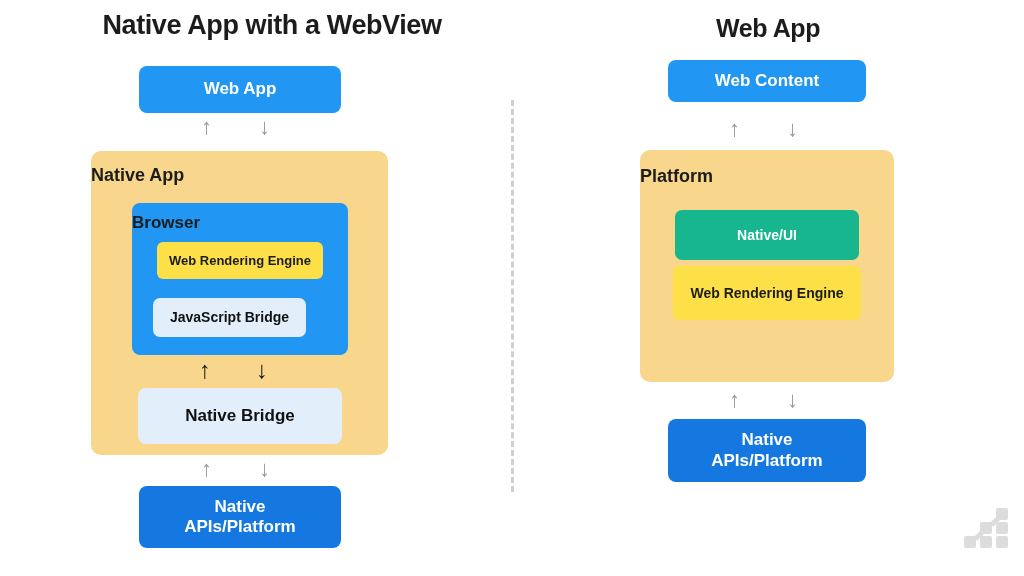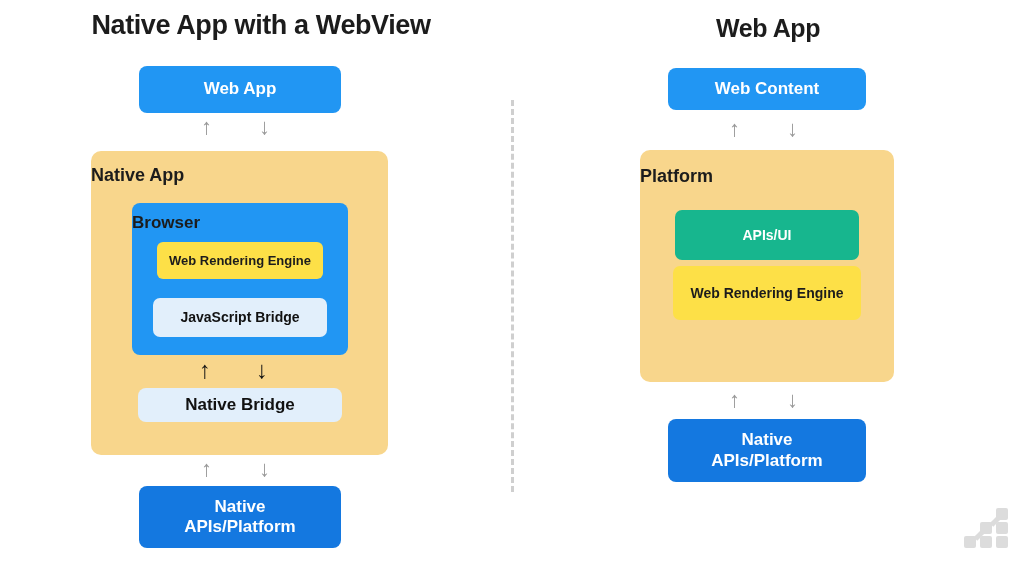--- a/index.html
+++ b/index.html
@@ -23,21 +23,21 @@
   
   .panel-title {
     position: absolute;
     font-weight: bold;
     color: #1c1c1c;
     letter-spacing: -0.4px;
     text-align: center;
     white-space: nowrap;
   }
   #title-left {
-    left: 5px; top: 10px; width: 512px;
+    left: 16px; top: 10px; width: 512px;
     font-size: 27px;
   }
   #title-right {
     left: 512px; top: 14px; width: 512px;
     font-size: 25px;
   }
 
   
   .box {
     position: absolute;
@@ -147,45 +147,45 @@
   <div class="box tan" style="left:91px; top:151px; width:297px; height:304px; font-size:18px; padding-top:14px;">
     <span class="container-label">Native App</span>
   </div>
 
   <div class="box bright-blue" style="left:132px; top:203px; width:216px; height:152px; font-size:17px; align-items:flex-start; padding-top:10px;">
     <span class="container-label">Browser</span>
   </div>
 
   <div class="box orange" style="left:157px; top:242px; width:166px; height:37px; font-size:13px; border-radius:6px;">Web Rendering Engine</div>
 
-  <div class="box lightblue" style="left:153px; top:298px; width:174px; height:39px; font-size:14px; border-radius:7px;">JavaScript Bridge</div>
+  <div class="box lightblue" style="left:153px; top:298px; width:153px; height:39px; font-size:14px; border-radius:7px;">JavaScript Bridge</div>
 
   <div class="arrow black" style="left:199px; top:358px; font-size:24px;">↑</div>
   <div class="arrow black" style="left:256px; top:358px; font-size:24px;">↓</div>
 
-  <div class="box lightblue" style="left:138px; top:388px; width:204px; height:34px; font-size:17px;">Native Bridge</div>
+  <div class="box lightblue" style="left:138px; top:388px; width:204px; height:56px; font-size:17px;">Native Bridge</div>
 
   <div class="arrow gray" style="left:201px; top:458px; font-size:22px;">↑</div>
   <div class="arrow gray" style="left:259px; top:458px; font-size:22px;">↓</div>
 
   <div class="box deep-blue" style="left:139px; top:486px; width:202px; height:62px; font-size:17px; flex-direction:column;">
     <span>Native</span>
     <span>APIs/Platform</span>
   </div>
 
-  <div class="box bright-blue" style="left:668px; top:68px; width:198px; height:42px; font-size:17px;">Web Content</div>
+  <div class="box bright-blue" style="left:668px; top:60px; width:198px; height:42px; font-size:17px;">Web Content</div>
 
   <div class="arrow gray" style="left:729px; top:118px; font-size:22px;">↑</div>
   <div class="arrow gray" style="left:787px; top:118px; font-size:22px;">↓</div>
 
   <div class="box tan" style="left:640px; top:150px; width:254px; height:232px; font-size:18px; padding-top:16px;">
     <span class="container-label">Platform</span>
   </div>
 
-  <div class="box teal" style="left:675px; top:210px; width:184px; height:50px; font-size:14px; border-radius:7px;">APIs/UI</div>
+  <div class="box teal" style="left:675px; top:210px; width:184px; height:50px; font-size:14px; border-radius:7px;">Native/UI</div>
 
   <div class="box orange" style="left:673px; top:266px; width:188px; height:54px; font-size:14px; border-radius:7px;">Web Rendering Engine</div>
 
   <div class="arrow gray" style="left:729px; top:389px; font-size:22px;">↑</div>
   <div class="arrow gray" style="left:787px; top:389px; font-size:22px;">↓</div>
 
   <div class="box deep-blue" style="left:668px; top:419px; width:198px; height:63px; font-size:17px; flex-direction:column;">
     <span>Native</span>
     <span>APIs/Platform</span>
   </div>

